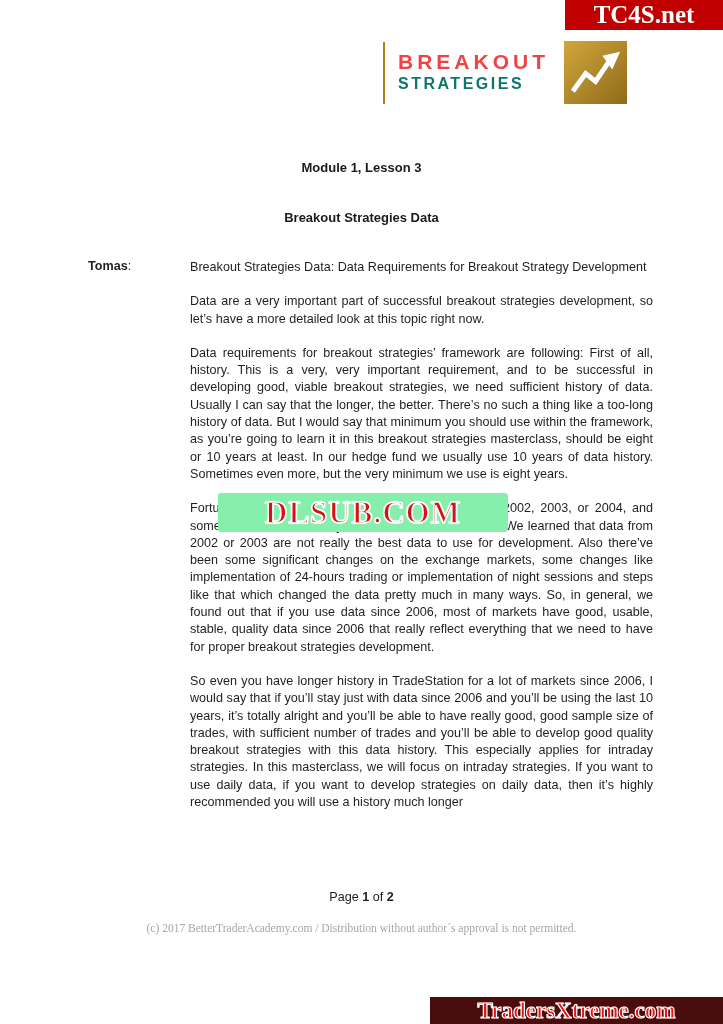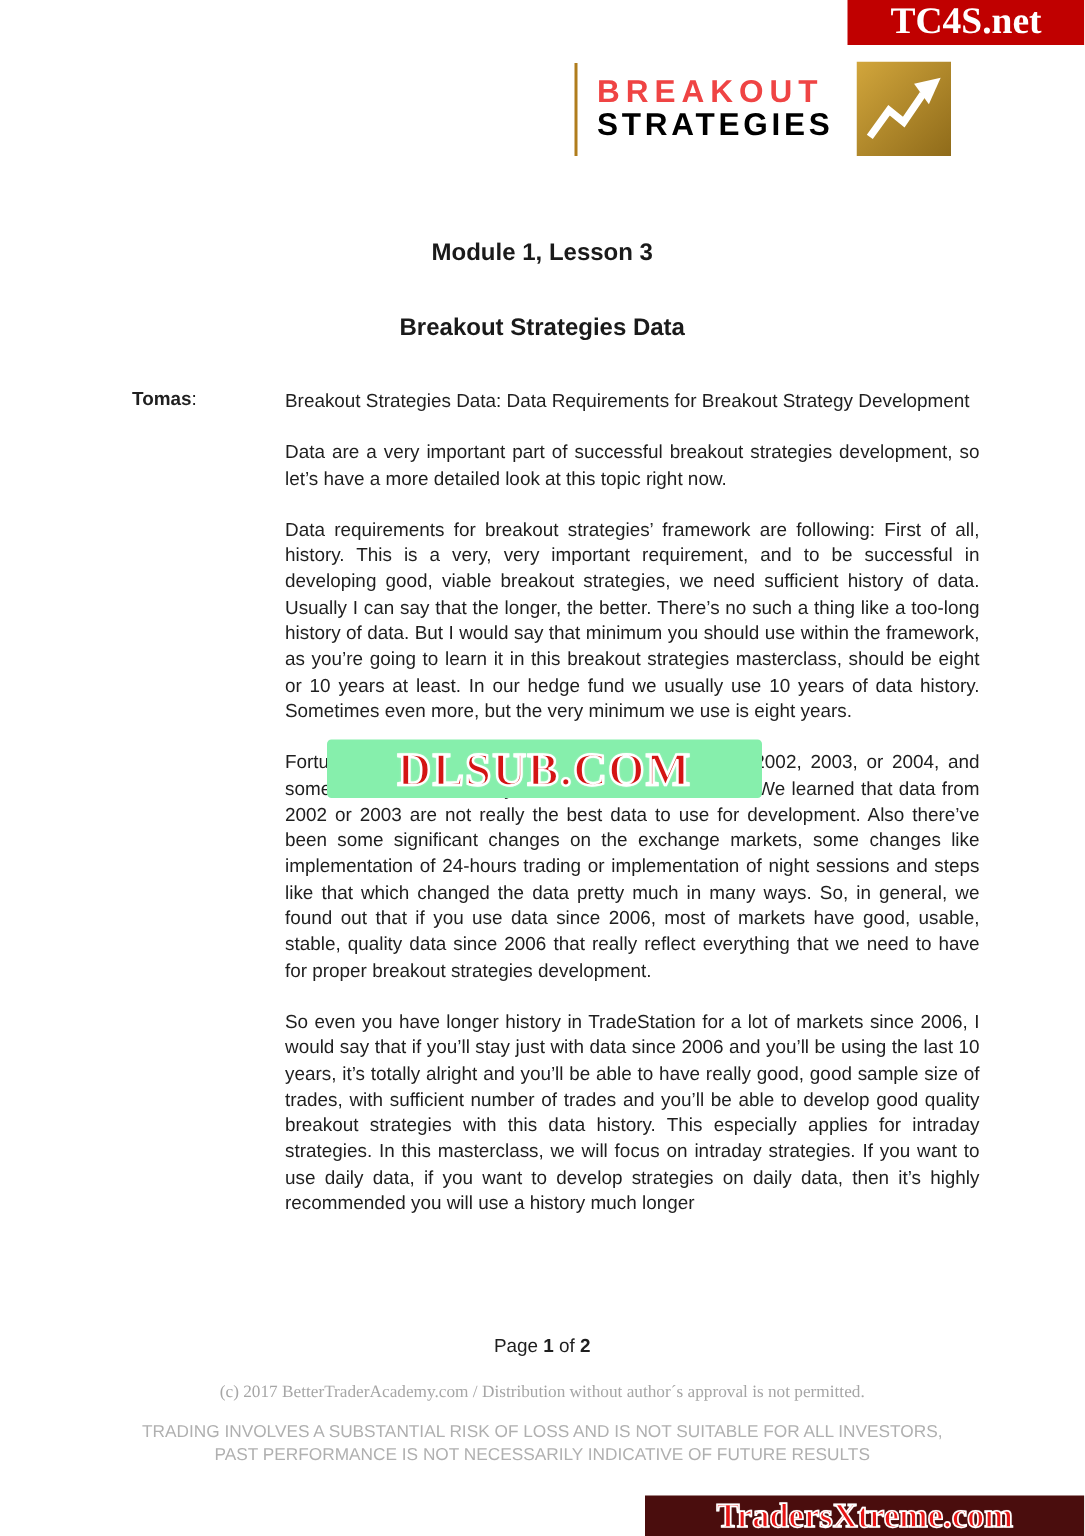--- a/index.html
+++ b/index.html
@@ -16,29 +16,29 @@
     background:#c00000; color:#ffffff;
     font-family:"Liberation Serif", serif; font-weight:bold; font-size:25px;
     display:flex; align-items:center; justify-content:center;
   }
 
   
   .logo { position:absolute; left:383px; top:41px; display:flex; align-items:center; }
   .logo-rule { width:2px; height:62px; background:#b07d1c; margin-right:13px; }
   .logo-text { display:flex; flex-direction:column; justify-content:center; }
   .lt1 { font-size:21px; font-weight:bold; letter-spacing:4px; color:#ef4444; line-height:22px; }
-  .lt2 { font-size:21px; font-weight:bold; letter-spacing:2.5px; color:#000000; line-height:22px; }
+  .lt2 { font-size:16px; font-weight:bold; letter-spacing:2.5px; color:#0f766e; line-height:22px; }
   .lt3 { font-size:14px; font-weight:normal; letter-spacing:4.5px; color:#8c8c8c; line-height:19px; }
   .logo-icon { width:63px; height:63px; margin-left:15px; }
   .logo-icon svg { display:block; }
 
   
   .title, .subtitle {
     position:absolute; left:0; width:100%; text-align:center;
-    font-size:16px; font-weight:bold; color:#1a1a1a;
+    font-size:13px; font-weight:bold; color:#1a1a1a;
   }
   .title { top:160px; }
   .subtitle { top:210px; }
 
   
   .speaker { position:absolute; left:88px; top:259px; font-size:12.6px; }
   .b { font-weight:bold; }
   .content { position:absolute; left:190px; top:259px; width:463px; }
   .para {
     font-size:12.6px; line-height:17.3px; text-align:justify;
@@ -123,22 +123,18 @@
   </div>
 
   <div class="wm-center">
     <span class="wm-center-text">DLSUB.COM</span>
   </div>
 
   <div class="pagenum"><span>Page </span><span class="b">1</span><span> of </span><span class="b">2</span></div>
 
   <div class="copyright">(c) 2017 BetterTraderAcademy.com / Distribution without author´s approval is not permitted.</div>
 
-  <div class="disclaimer">
-    <div>TRADING INVOLVES A SUBSTANTIAL RISK OF LOSS AND IS NOT SUITABLE FOR ALL INVESTORS,</div>
-    <div>PAST PERFORMANCE IS NOT NECESSARILY INDICATIVE OF FUTURE RESULTS</div>
-  </div>
 
   <div class="wm-bottom">
     <span class="wm-bottom-text">TradersXtreme.com</span>
   </div>
 
 </div>
 
 </body></html>

